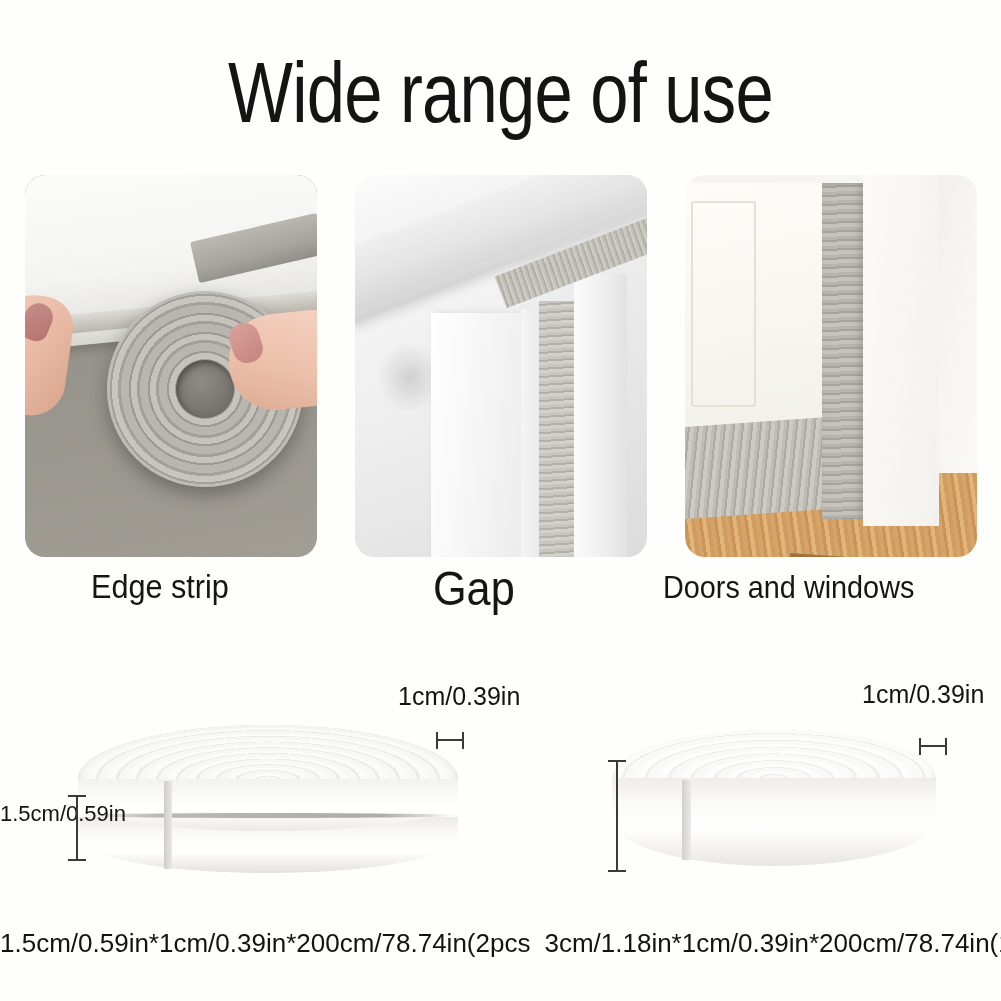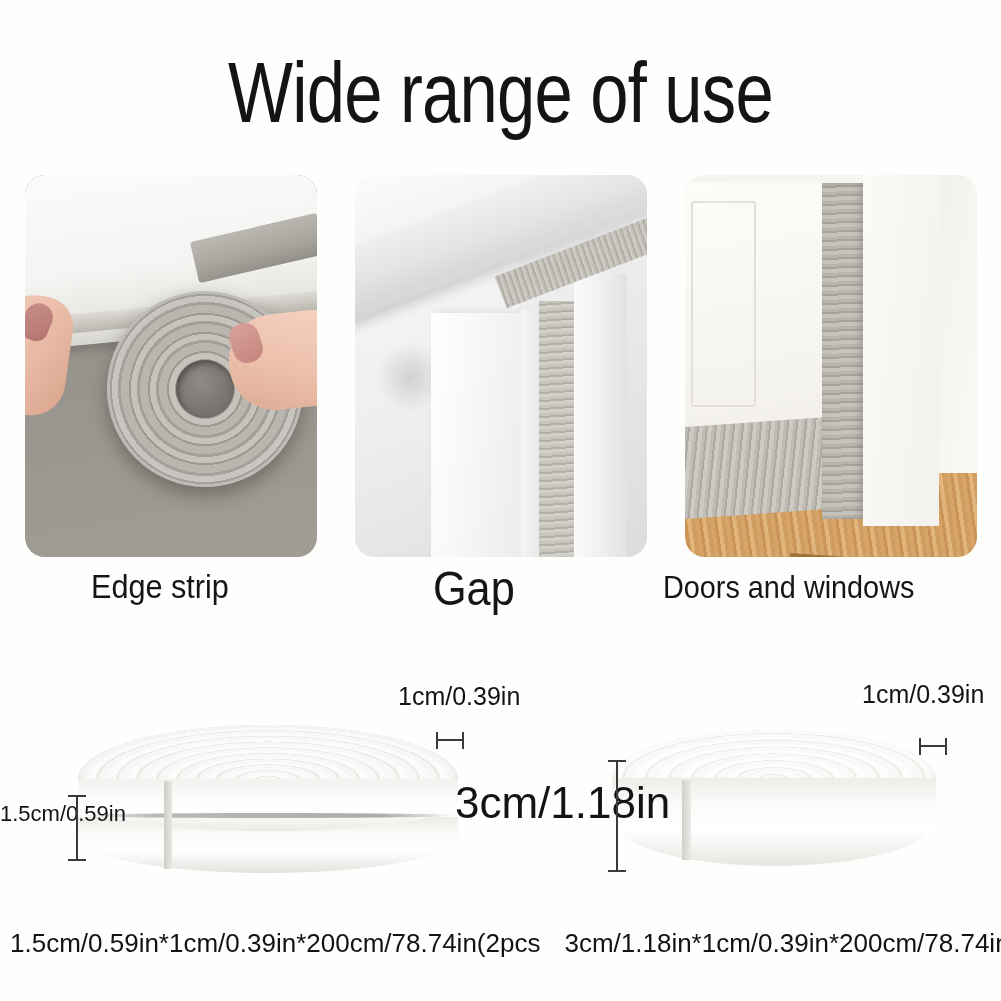--- a/index.html
+++ b/index.html
@@ -471,21 +471,21 @@
   .specs {
     position: absolute;
     left: 0;
     top: 928px;
     width: 1001px;
     text-align: center;
     white-space: nowrap;
     font-size: 26px;
     color: #131313;
   }
-  .spec-item { display: inline-block; padding-left: 10px; }
+  .spec-item { display: inline-block; }
   .spec-gap { display: inline-block; width: 14px; }
 </style>
 </head>
 <body>
 
 <div id="page">
 
   <div class="title">Wide range of use</div>
 
   <div class="panels">
@@ -565,21 +565,20 @@
   <div class="dim-label dim-1cm-right">1cm/0.39in</div>
   <div class="dline cal-r-bar"></div>
   <div class="dline cal-r-t1"></div>
   <div class="dline cal-r-t2"></div>
 
   <div class="dim-label dim-15cm">1.5cm/0.59in</div>
   <div class="dline cal-v-bar"></div>
   <div class="dline cal-v-t1"></div>
   <div class="dline cal-v-t2"></div>
 
-  <div class="dim-label dim-3cm">3cm/1.18in</div>
   <div class="dline cal-v2-bar"></div>
   <div class="dline cal-v2-t1"></div>
   <div class="dline cal-v2-t2"></div>
 
   <div class="specs">
     <span class="spec-item">1.5cm/0.59in*1cm/0.39in*200cm/78.74in(2pcs</span><span class="spec-gap"></span><span class="spec-item">3cm/1.18in*1cm/0.39in*200cm/78.74in(1pcs)</span>
   </div>
 
 </div>
 

